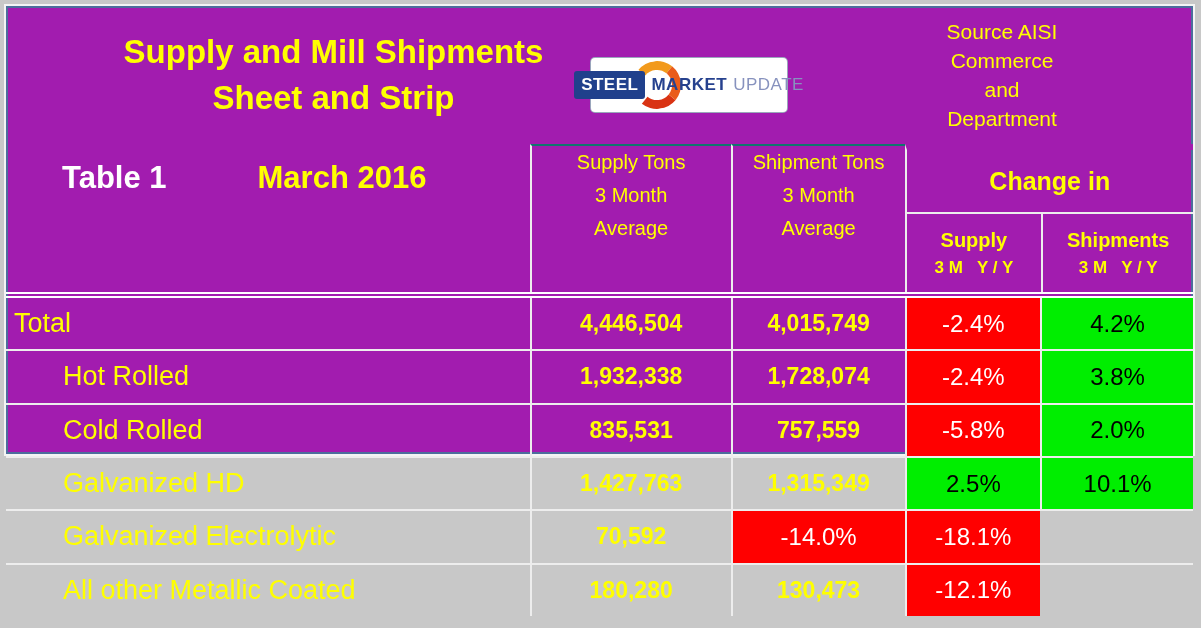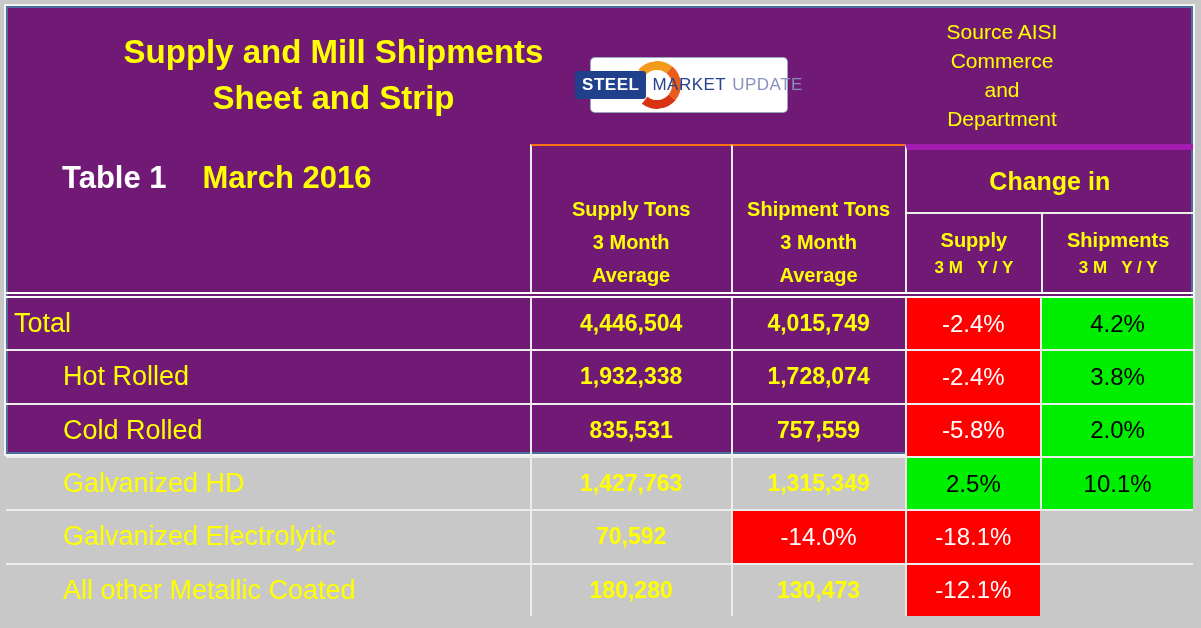--- a/index.html
+++ b/index.html
@@ -8,21 +8,21 @@
     width: 1201px; height: 628px;
     background: #C8C8C8;
     font-family: "Liberation Sans", sans-serif;
     position: relative;
     overflow: hidden;
     --cols: 521fr 200fr 173fr 135fr 152fr;
   }
   .board {
     position: absolute; left: 4px; top: 4px;
     width: 1191px; height: 452px;
-    background: #701a75;
+    background: #a21caf;
     border: 2px solid #F4F4F4;
     box-shadow: inset 0 0 0 2px #4C6E9C;
   }
   
   .top-band { height: 138px; display: flex; }
   .title-wrap {
     width: 585px; padding-left: 70px;
     display: flex; flex-direction: column; justify-content: center;
     text-align: center; color: #FFFF00; font-weight: 700;
     font-size: 33px; line-height: 1.4;
@@ -42,35 +42,35 @@
     border-right-color: #EA5C1B;
     border-bottom-color: #D93313;
     transform: rotate(-6deg);
     z-index: 1;
   }
   .logo-text { position: relative; z-index: 2; display: flex; align-items: center; gap: 6px; }
   .steel-chip {
     background: #20408C; color: #FFFFFF; font-weight: 700; font-size: 17px;
     padding: 4px 7px; border-radius: 3px; letter-spacing: 0.5px;
   }
-  .market-word { color: #26418E; font-weight: 400; font-size: 17px; letter-spacing: 0.5px; }
+  .market-word { color: #26418E; font-weight: 700; font-size: 17px; letter-spacing: 0.5px; }
   .update-word { color: #8792BE; font-weight: 400; font-size: 17px; letter-spacing: 0.5px; }
   .source-wrap {
     flex: 1; padding-top: 12px; text-align: center;
     color: #FFFF00; font-size: 21px; line-height: 1.38;
   }
   
   .header-band { height: 148px; display: grid; grid-template-columns: var(--cols); }
-  .meta-cell { display: flex; gap: 36px; padding: 16px 0 12px 56px; align-items: flex-start; }
+  .meta-cell { display: flex; gap: 91px; padding: 16px 0 12px 56px; align-items: flex-start; }
   .table-label { color: #FFFFFF; font-weight: 700; font-size: 31px; }
   .period-label { color: #FFFF00; font-weight: 700; font-size: 31px; }
   .hcell {
-    border-left: 2px solid #EDEDED; border-top: 2px solid #f97316;
-    display: flex; flex-direction: column; justify-content: flex-end;
-    text-align: center; color: #FFFF00; font-weight: 700;
+    border-left: 2px solid #EDEDED; border-top: 2px solid #0f766e;
+    display: flex; flex-direction: column; justify-content: flex-start;
+    text-align: center; color: #FFFF00; font-weight: 400;
     font-size: 20px; line-height: 1.65;
   }
   .change-block {
     grid-column: 4 / 6;
     display: grid;
     grid-template-columns: 135fr 152fr;
     grid-template-rows: 62px 1fr;
     border-left: 2px solid #EDEDED; border-top: 6px solid #a21caf;
   }
   .change-title {

